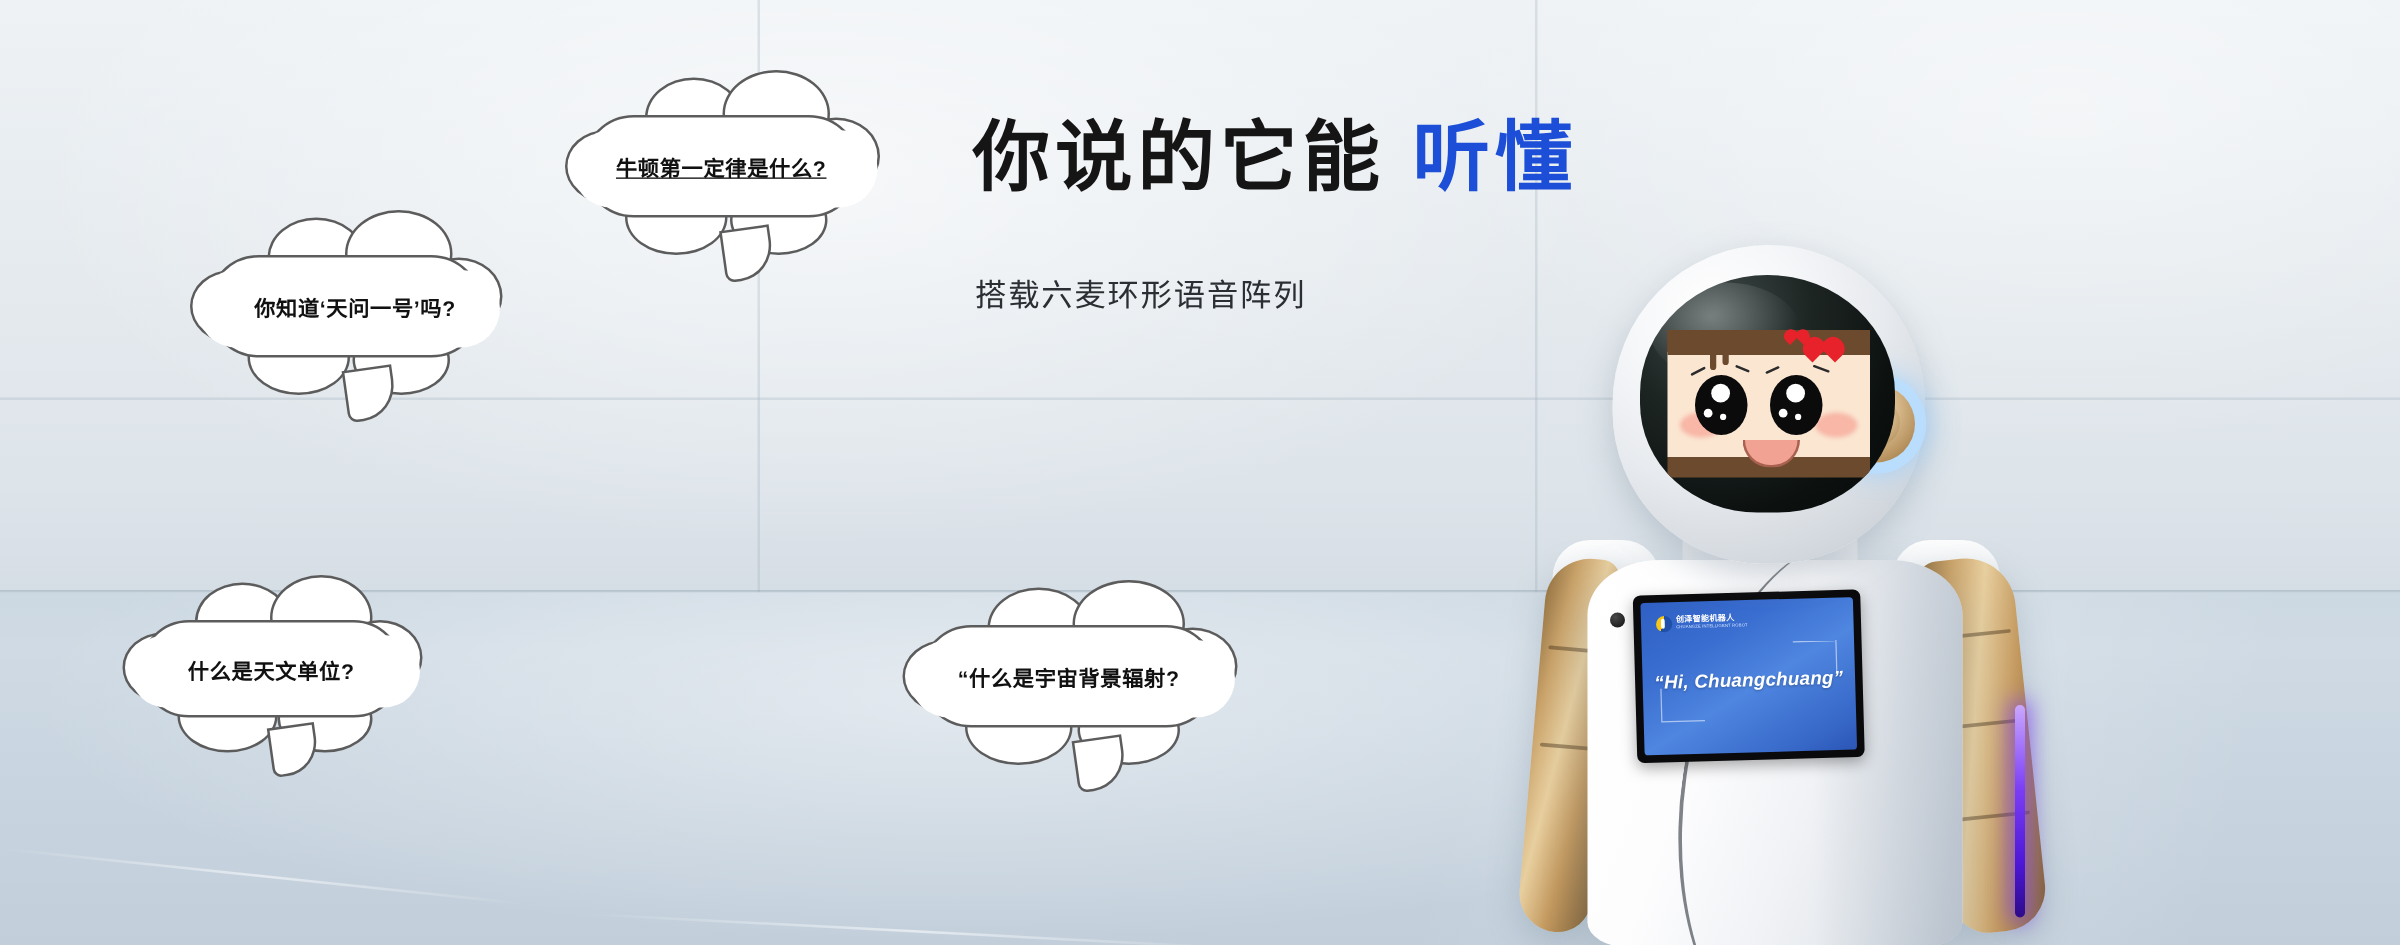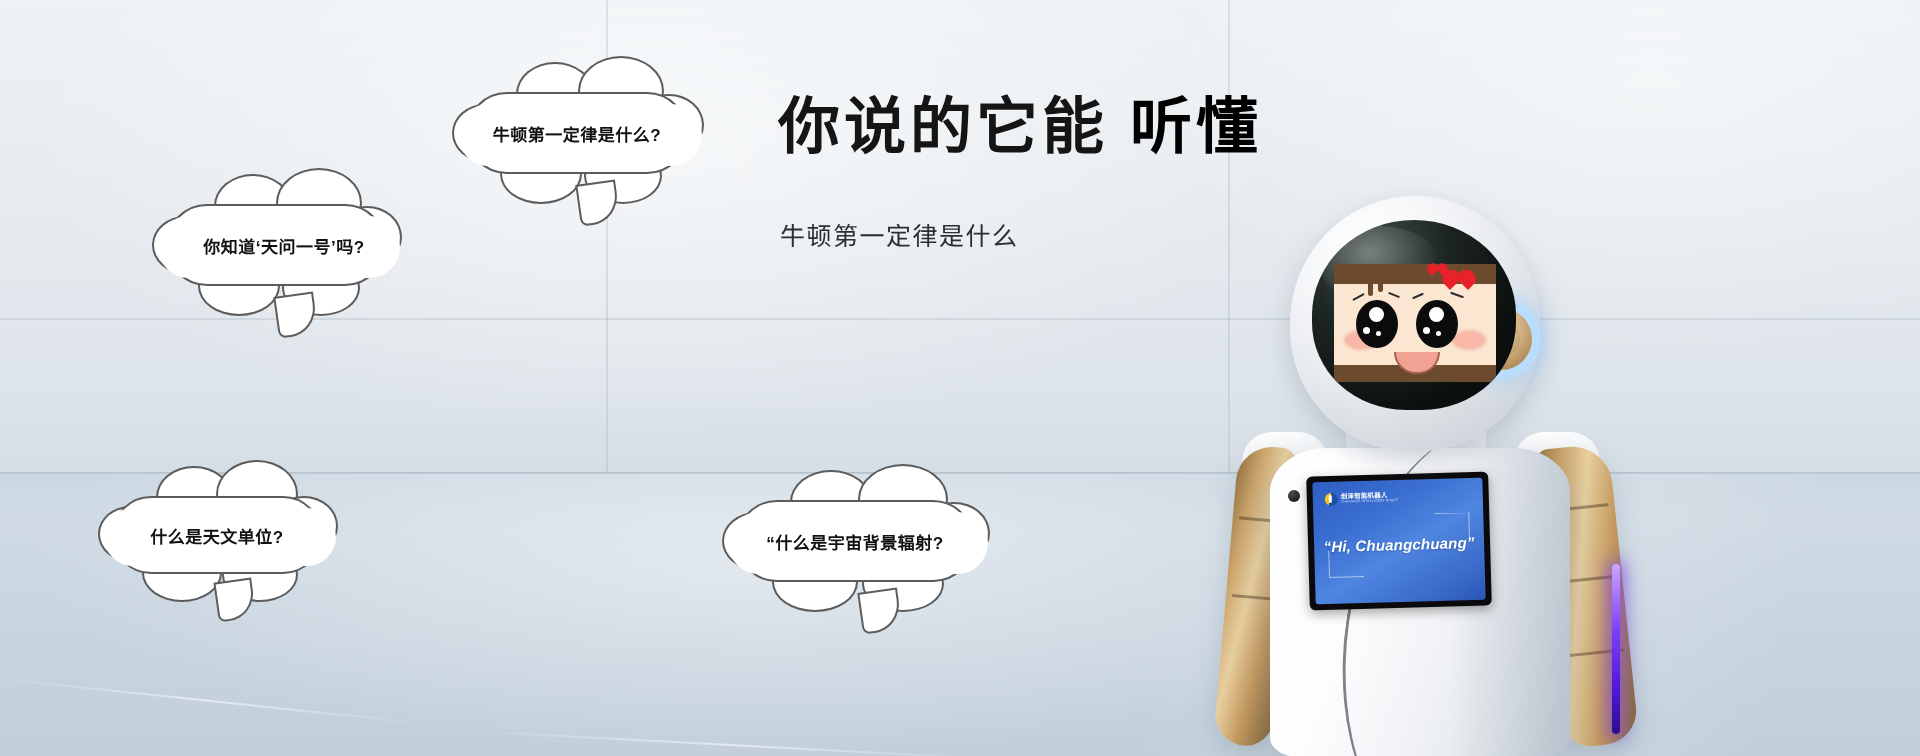--- a/index.html
+++ b/index.html
@@ -266,26 +266,26 @@
   <div class="seam seam-v" style="left:1228px;top:0;height:474px;"></div>
   <div class="seam seam-h" style="left:0;top:318px;width:1920px;"></div>
 
   <div class="horizon"></div>
   <div class="floor"></div>
   <div class="floor-sheen"></div>
   <div class="floor-line" style="left:0;top:700px;width:420px;transform:rotate(6deg);"></div>
   <div class="floor-line" style="left:470px;top:744px;width:520px;transform:rotate(3deg);"></div>
 
   <div class="headline">
-    <span>你说的它能</span><span class="accent" style="color:#000000">听懂</span>
-  </div>
-
-  <div class="sub sub1">牛顿第一定律是什么</div>
-
-  <div class="bubble" style="left:466px;top:78px;">
+    <span>你说的它能</span><span class="accent" style="color:#1d4ed8">听懂</span>
+  </div>
+
+  <div class="sub sub1">搭载六麦环形语音阵列</div>
+
+  <div class="bubble" style="left:466px;top:78px;text-decoration:underline;">
     <div class="lobe" style="left:50px;top:-16px;width:78px;height:64px;"></div>
     <div class="lobe" style="left:112px;top:-22px;width:86px;height:70px;"></div>
     <div class="lobe" style="left:-14px;top:26px;width:66px;height:58px;"></div>
     <div class="lobe" style="left:168px;top:16px;width:70px;height:62px;"></div>
     <div class="lobe" style="left:34px;top:66px;width:82px;height:60px;"></div>
     <div class="lobe" style="left:118px;top:70px;width:78px;height:56px;"></div>
     <div class="tail-o" style="left:112px;top:104px;width:40px;height:42px;border-radius:0 0 70% 18%;transform:rotate(-8deg);"></div>
     <div class="body" style="left:0;top:14px;width:222px;height:82px;">
       <div class="lobe-mask" style="left:-10px;top:10px;width:244px;height:62px;border-radius:40px;"></div>
       <span class="btxt" style="font-size:17px;">牛顿第一定律是什么?</span>

